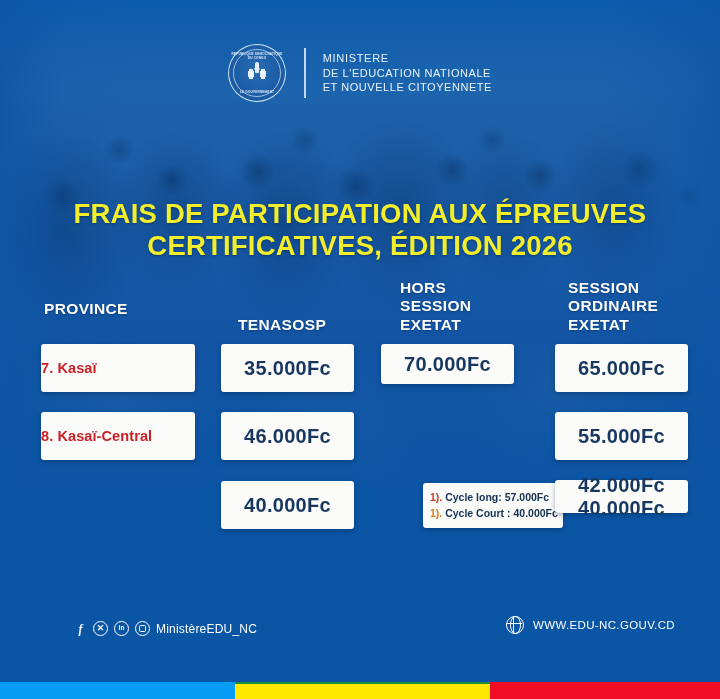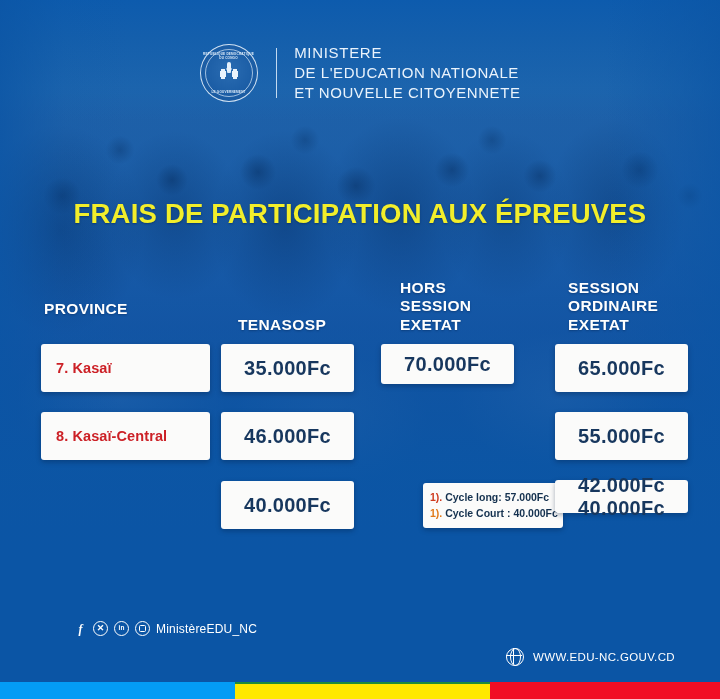--- a/index.html
+++ b/index.html
@@ -101,21 +101,21 @@
   .seal .crest::after{
     content:"";position:absolute;left:11px;top:1px;width:4px;height:9px;
     background:#e6f1fb;border-radius:2px 2px 0 0;
   }
   .hdr-divider{
     width:1.6px;height:50px;background:rgba(224,238,252,.85);
     margin:0 17px 0 18px;flex:0 0 auto;
   }
   .hdr-text{
     color:#eaf3fc;line-height:1.32;
-    font-size:15px;letter-spacing:.55px;font-weight:400;
+    font-size:11px;letter-spacing:.55px;font-weight:400;
   }
   .hdr-text div:first-child{letter-spacing:.7px;}
 
   
   .title{
     position:absolute;left:0;top:198px;width:720px;
     text-align:center;color:#f2ee2b;
     font-weight:bold;font-size:27.5px;line-height:1.16;
     letter-spacing:.2px;
     text-shadow:0 1px 2px rgba(0,30,70,.45);
@@ -132,21 +132,21 @@
   .ch2{left:238px;bottom:365px;}
   .ch3{left:400px;bottom:365px;}
   .ch4{left:568px;bottom:365px;}
 
   .cell{
     position:absolute;background:#fbfbfa;
     border-radius:3px;
     box-shadow:0 2px 5px rgba(0,25,60,.35);
     display:flex;align-items:center;
   }
-  .cell.prov{justify-content:flex-start;padding-left:15px;}
+  .cell.prov{justify-content:flex-start;padding-left:0;}
   .cell.val{justify-content:center;}
   .prov-txt{
     color:#cc2026;font-weight:bold;font-size:14.5px;letter-spacing:.1px;
   }
   .val-txt{
     color:#17375e;font-weight:bold;font-size:20px;letter-spacing:.3px;
   }
   .val-txt.two{line-height:1.12;text-align:center;}
   .cycle-box{
     flex-direction:column;align-items:flex-start;padding-left:7px;
@@ -182,21 +182,21 @@
   .ficon.circ{border:1.2px solid #ffffff;border-radius:50%;}
   .ficon.sq{border:1.2px solid #ffffff;border-radius:50%;position:relative;}
   .ficon.sq::before{
     content:"";position:absolute;left:3px;top:3px;width:5px;height:5px;
     border:1px solid #fff;border-radius:1.5px;
   }
   .handle{
     font-size:12px;color:#ffffff;letter-spacing:.2px;
   }
   .footer-web{
-    position:absolute;left:506px;top:648px;display:flex;align-items:center;gap:9px;color:#fff;
+    position:absolute;left:506px;top:616px;display:flex;align-items:center;gap:9px;color:#fff;
   }
   .globe{
     width:16px;height:16px;border-radius:50%;border:1.3px solid #fff;position:relative;
   }
   .globe::before{
     content:"";position:absolute;left:-1.3px;top:6.2px;width:16px;height:1.2px;background:#fff;
   }
   .globe::after{
     content:"";position:absolute;left:6.2px;top:-1.3px;width:1.2px;height:16px;background:#fff;
   }
@@ -236,20 +236,21 @@
     <div class="hdr-divider"></div>
     <div class="hdr-text">
       <div>MINISTERE</div>
       <div>DE L'EDUCATION NATIONALE</div>
       <div>ET NOUVELLE CITOYENNETE</div>
     </div>
   </div>
 
   <div class="title">
     <div>FRAIS DE PARTICIPATION AUX  ÉPREUVES</div>
+    <div>CERTIFICATIVES,  ÉDITION 2026</div>
   </div>
 
   <div class="table">
 
     <div class="col-head ch1">PROVINCE</div>
     <div class="col-head ch2">TENASOSP</div>
     <div class="col-head ch3">
       <div>HORS</div>
       <div>SESSION</div>
       <div>EXETAT</div>

